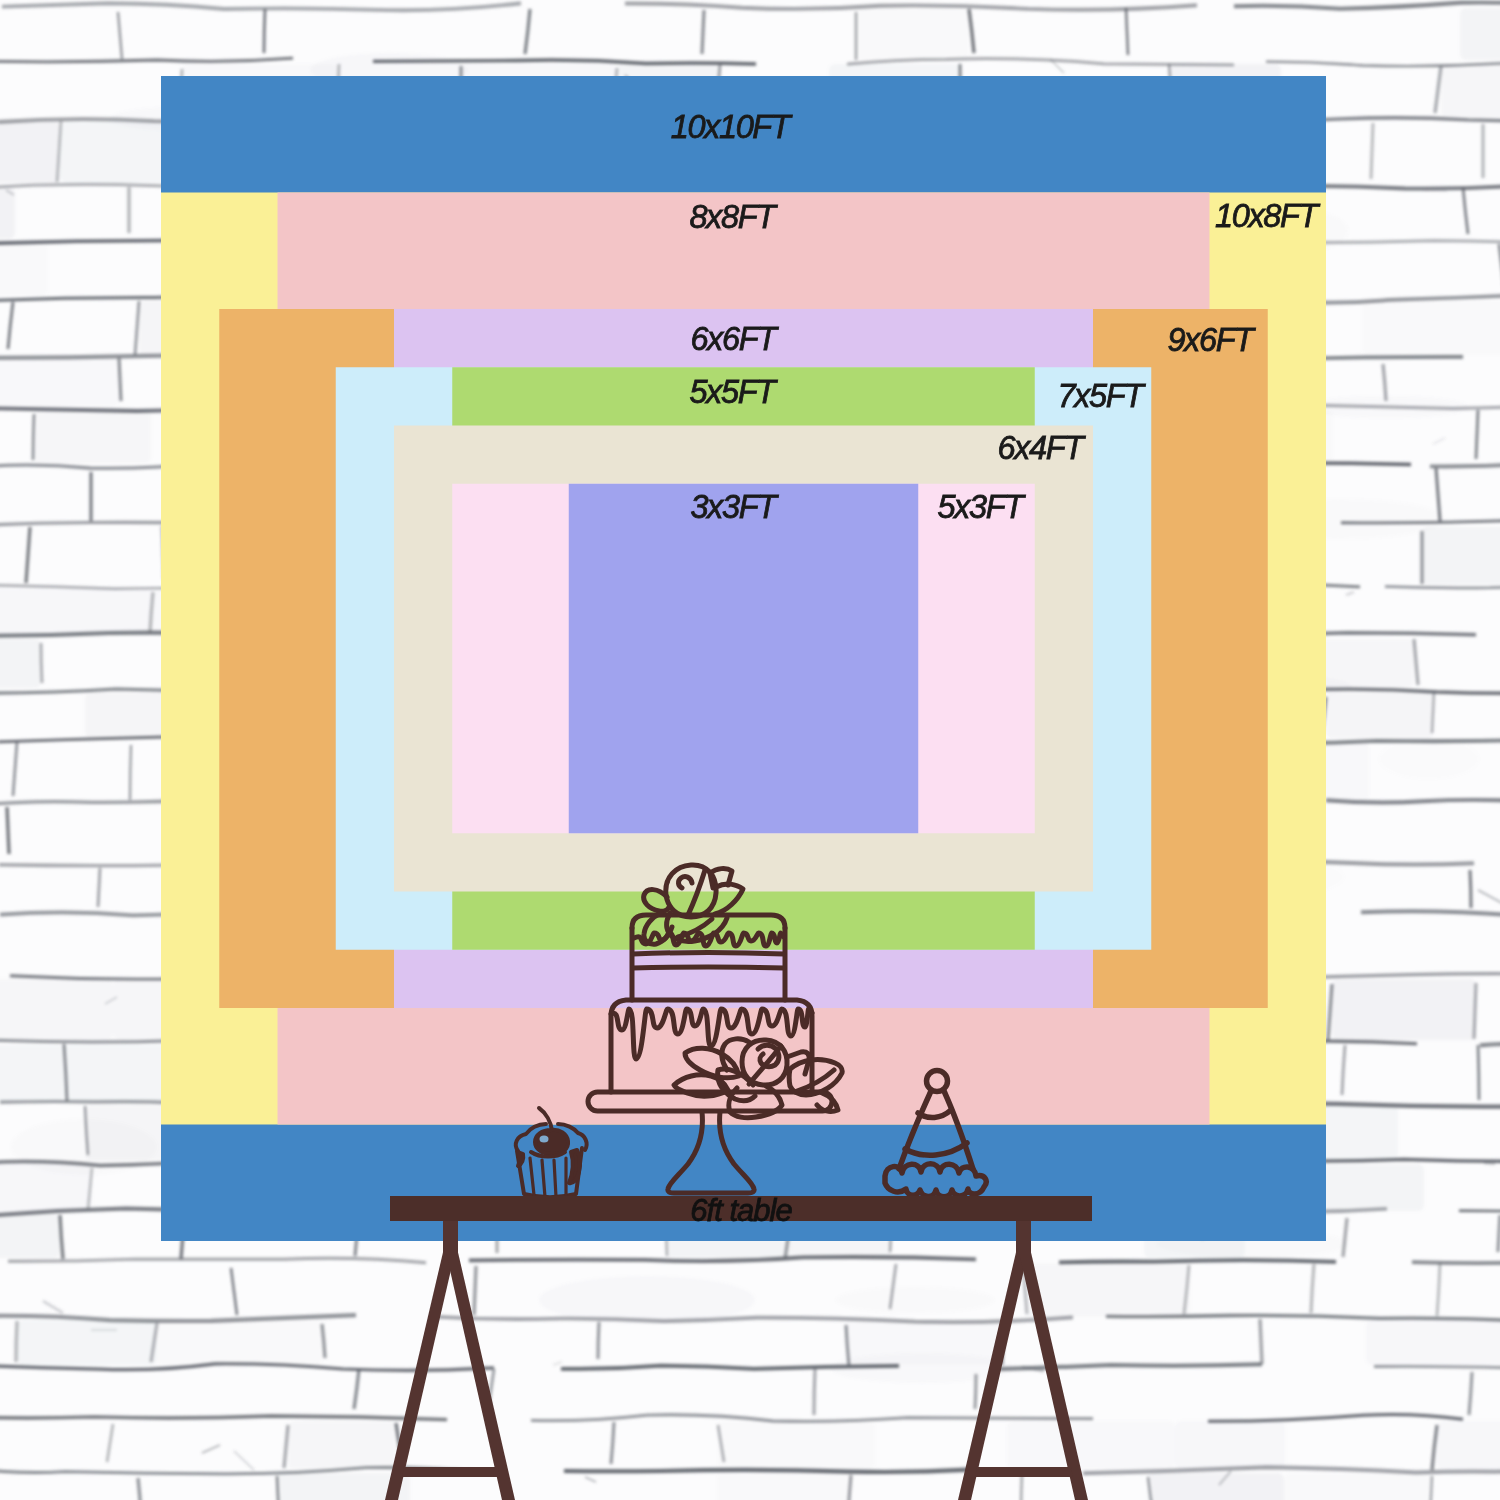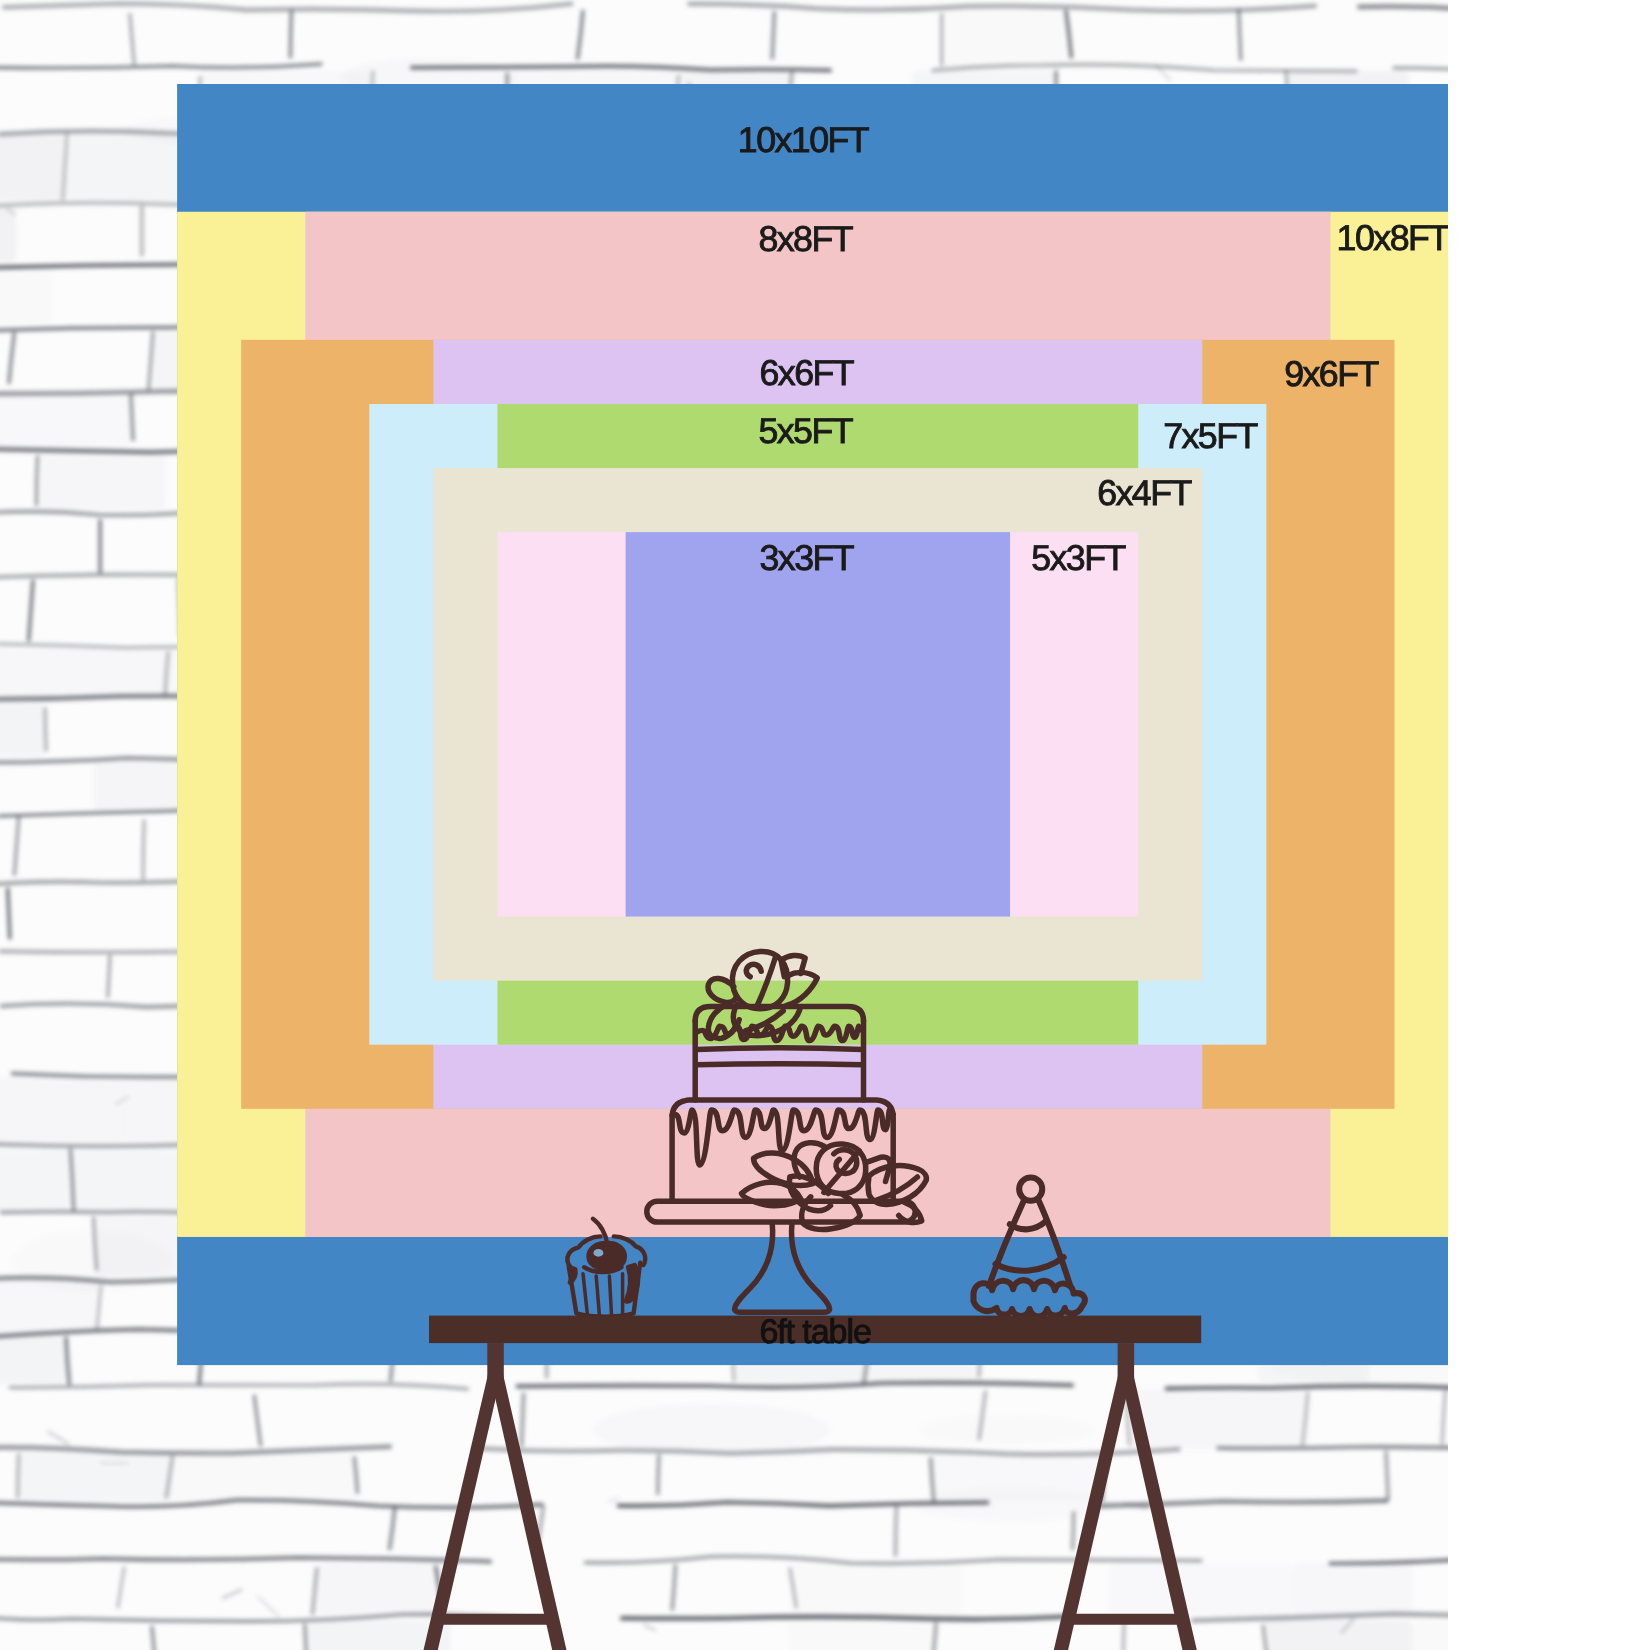--- a/index.html
+++ b/index.html
@@ -1,16 +1,16 @@
 <!DOCTYPE html>
 <html><head>
 <meta charset="utf-8">
 <style>
 html,body { margin:0; padding:0; }
-.stage { position:relative; width:1316px; height:1500px; overflow:hidden; background:#ffffff; }
+.stage { position:relative; width:1500px; height:1500px; overflow:hidden; background:#ffffff;font-style:italic; }
 .lbl { font-family:"Liberation Sans", sans-serif; font-size:32.5px; font-weight:400; letter-spacing:-1.4px; fill:#1a1a1a; stroke:#1a1a1a; stroke-width:0.8; }
 .tbl { font-family:"Liberation Sans", sans-serif; font-size:31px; font-weight:400; letter-spacing:-1px; fill:#111; stroke:#111; stroke-width:0.8; }
 </style>
 </head>
 <body>
 <div class="stage">
 <svg width="1500" height="1500" viewBox="0 0 1500 1500">
 <defs>
   <filter id="blur1" x="-20%" y="-20%" width="140%" height="140%">
           <feGaussianBlur stdDeviation="1.7"></feGaussianBlur>

